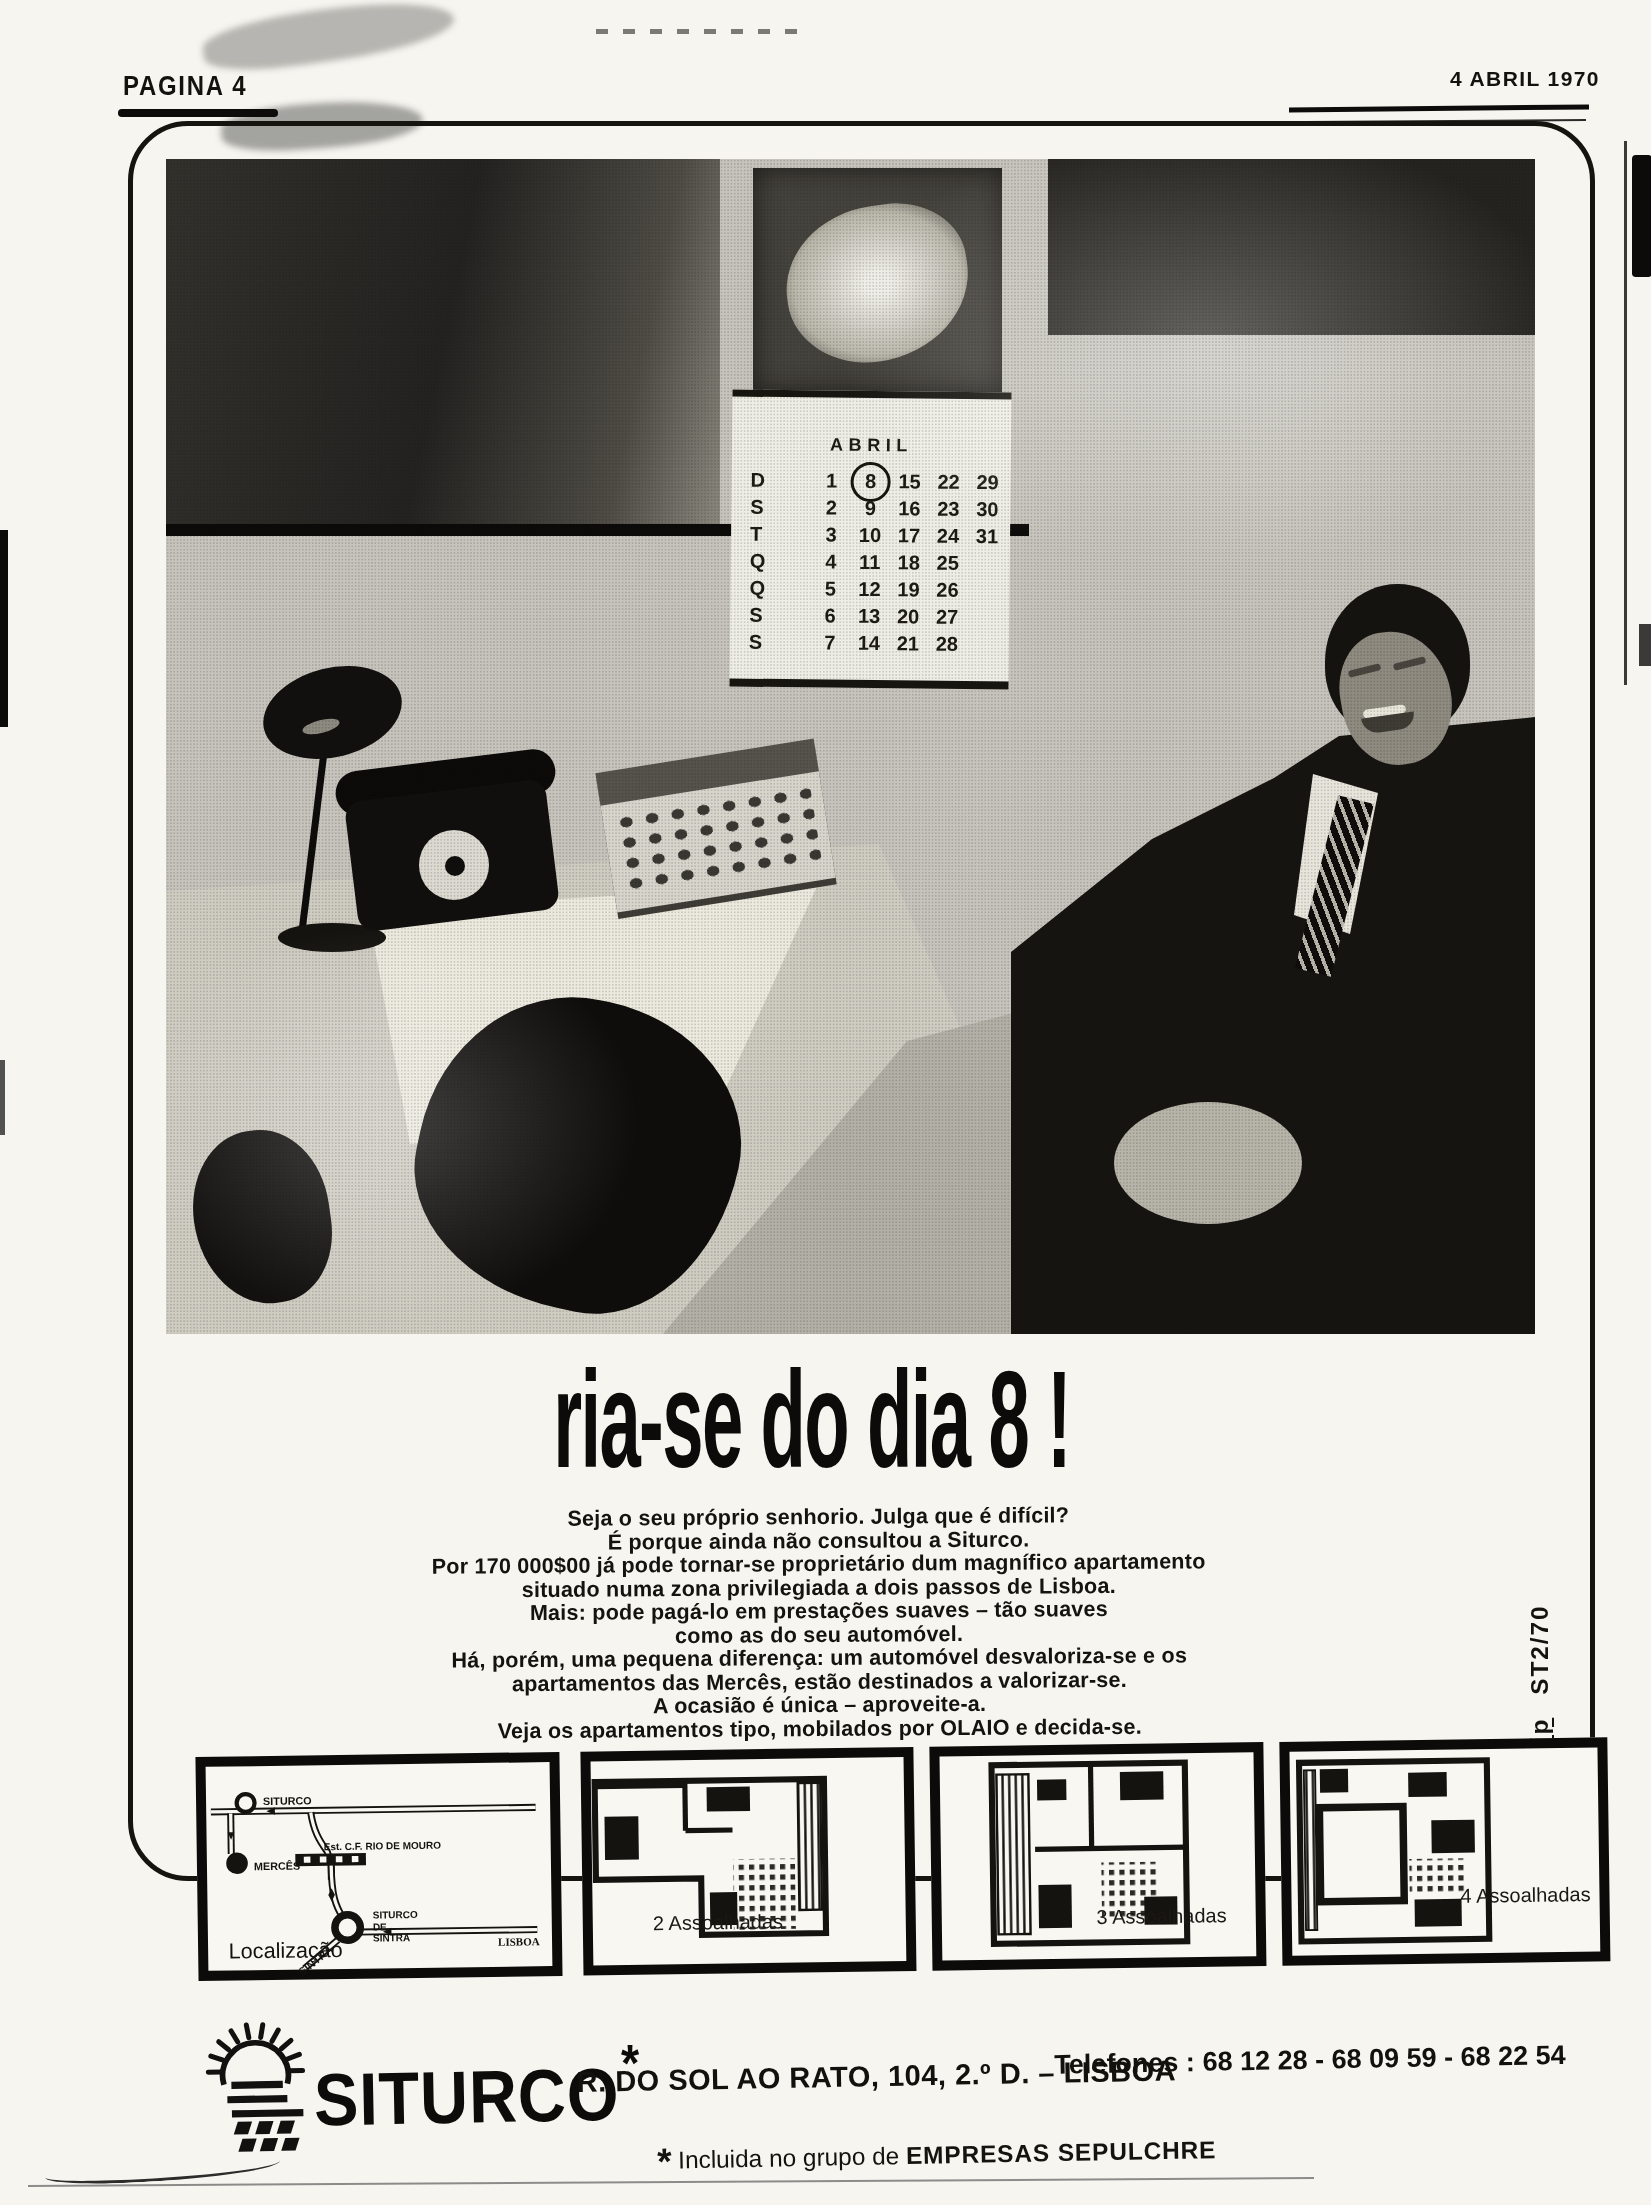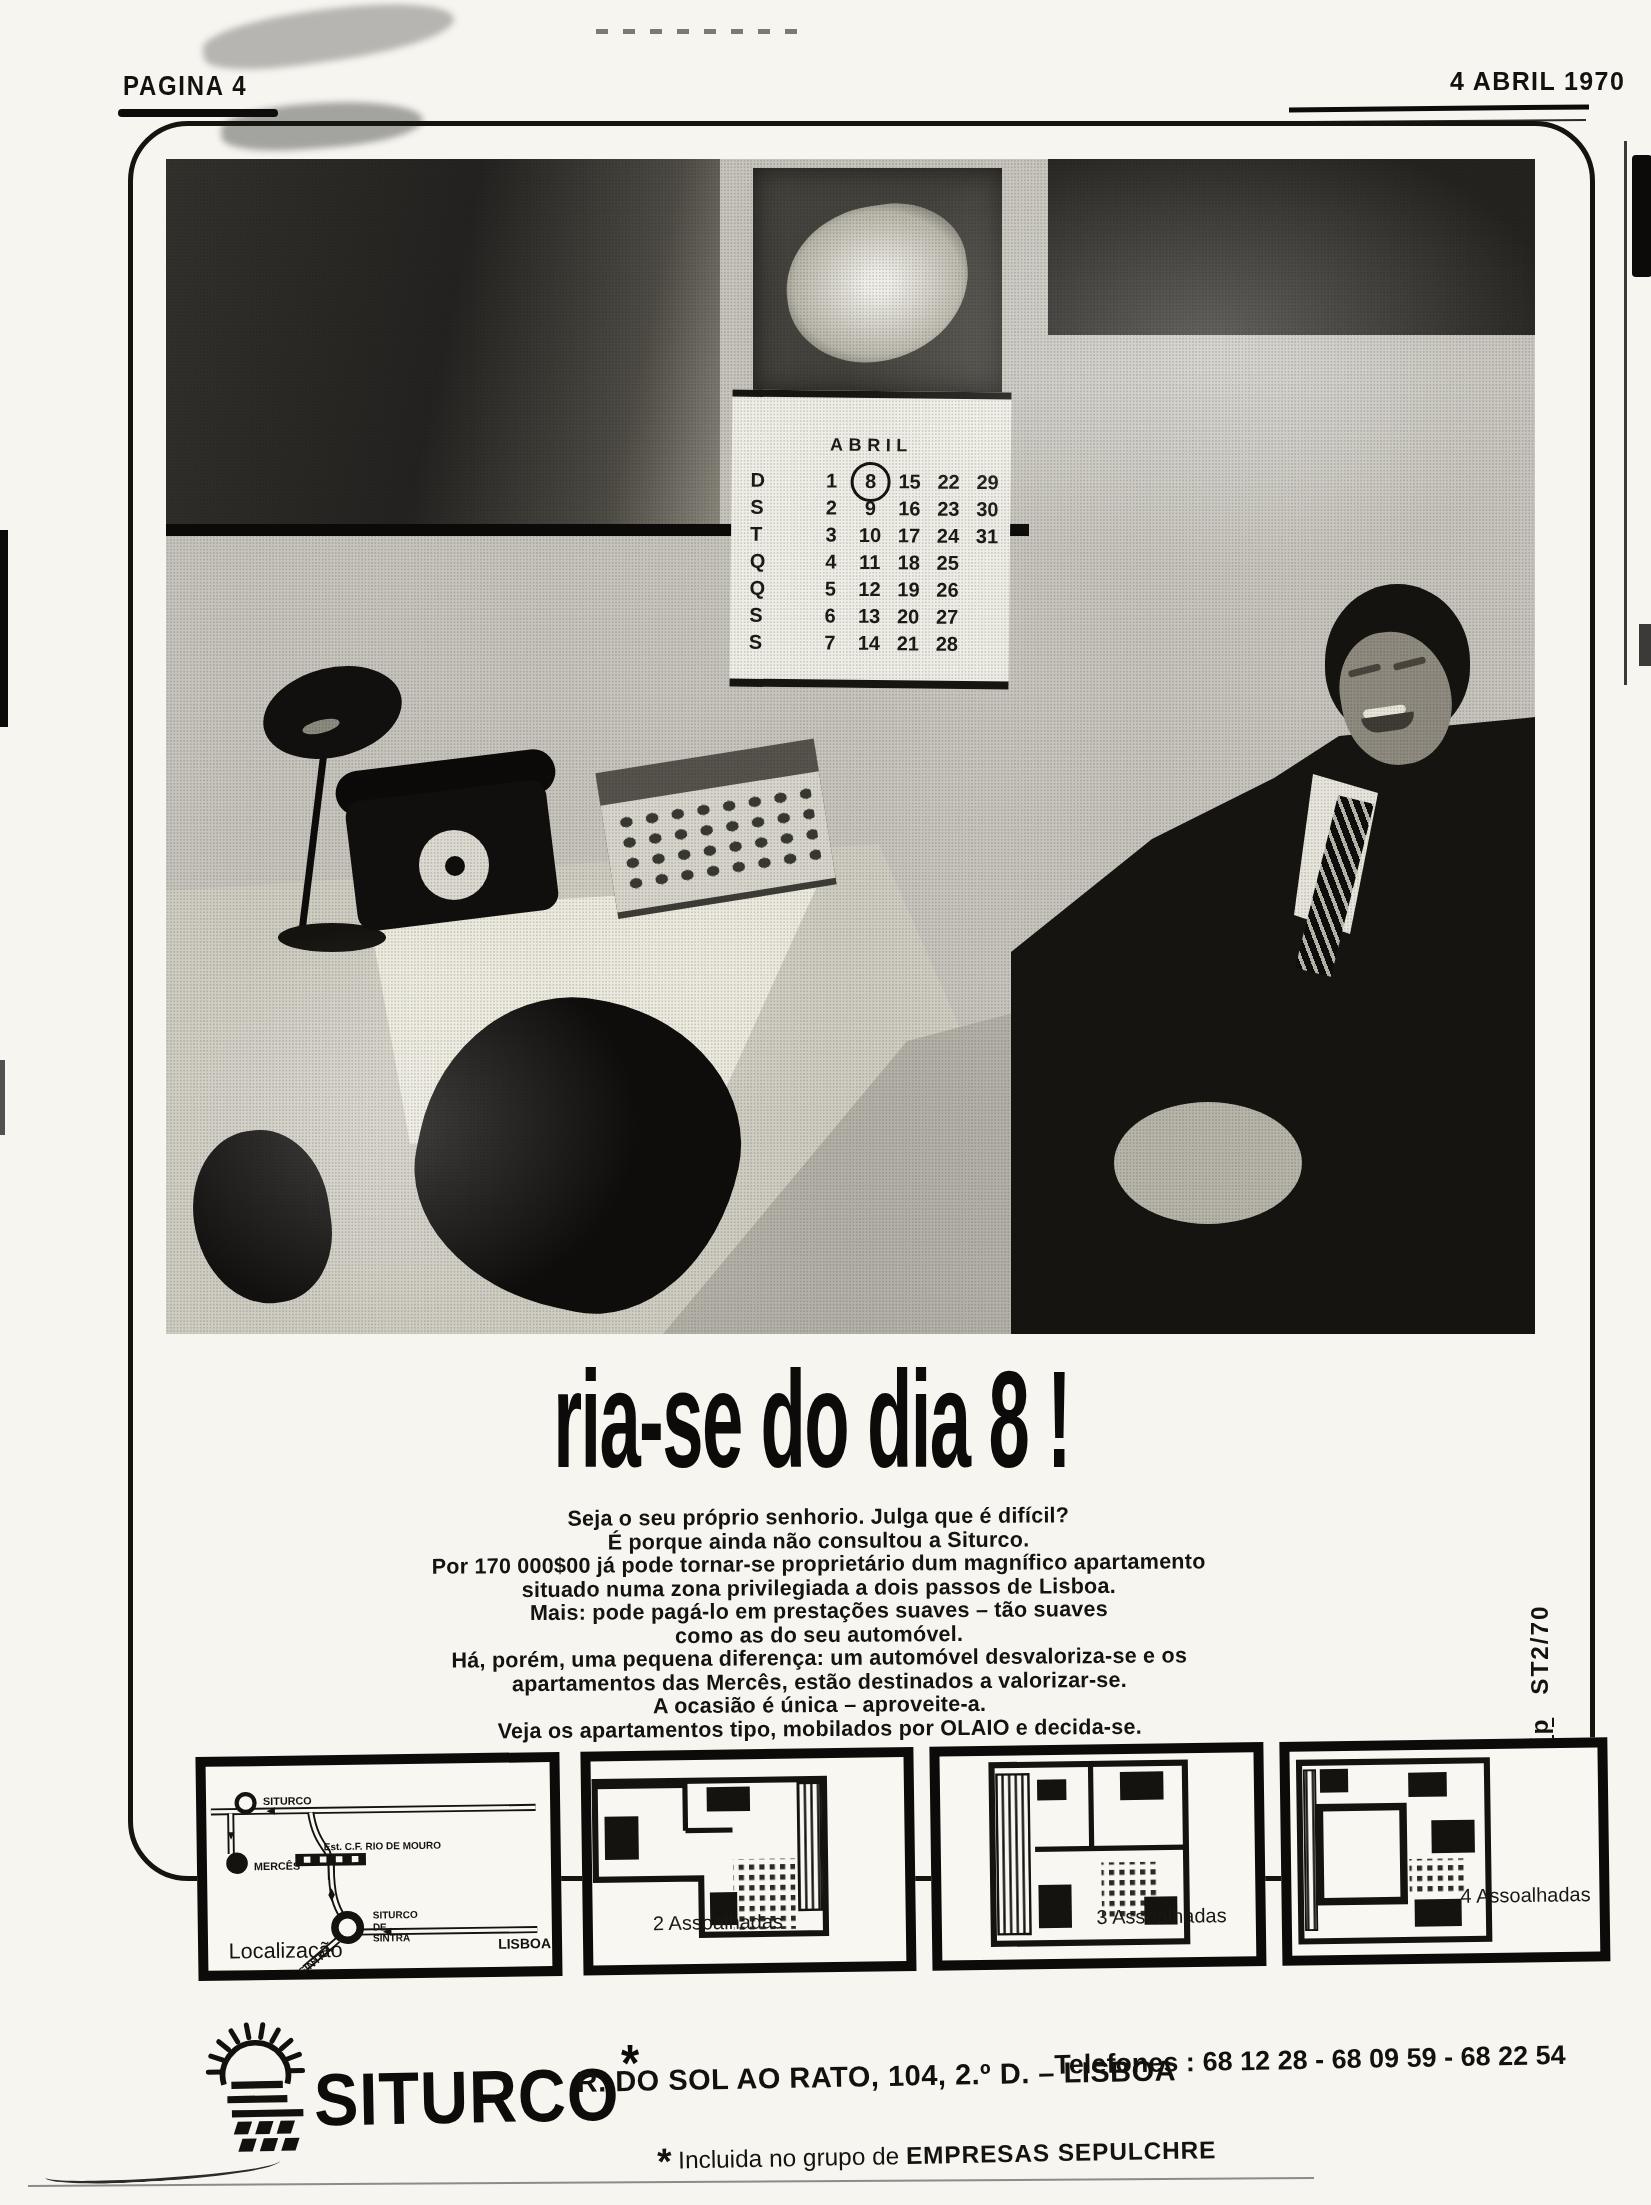--- a/index.html
+++ b/index.html
@@ -7,21 +7,21 @@
         font-family:"Liberation Sans","DejaVu Sans",sans-serif;color:#14120f;}
 
   
   .smudge{position:absolute;background:rgba(35,33,30,.30);border-radius:45% 55% 50% 40%;filter:blur(3.3px);}
   .dashline{position:absolute;height:4.7px;background:repeating-linear-gradient(90deg,rgba(20,20,18,.55) 0 12.2px,transparent 12.2px 27px);}
   .edge{position:absolute;background:#0c0b0a;}
 
   
   .page-label{position:absolute;left:123px;top:69px;font-size:26px;font-weight:700;letter-spacing:1.9px;transform:scale(.92,1.08);transform-origin:left top;}
   .page-underline{position:absolute;left:118px;top:109px;width:160px;height:7.5px;background:#0d0c0b;border-radius:3.8px;}
-  .date-label{position:absolute;left:1450px;top:67px;font-size:25px;font-weight:700;letter-spacing:1.4px;}
+  .date-label{position:absolute;left:1450px;top:67px;font-size:21px;font-weight:700;letter-spacing:1.4px;}
   .date-underline{position:absolute;left:1289px;top:106px;width:300px;height:5.2px;background:#0d0c0b;transform:rotate(-.6deg);}
   .date-underline2{position:absolute;left:1046px;top:121px;width:540px;height:1.9px;background:#2c2b29;transform:rotate(-.4deg);}
 
   
   .ad-frame{position:absolute;left:128px;top:121px;width:1457px;height:1750px;border:5.2px solid #16140f;border-radius:60px;}
 
   
   .photo{position:absolute;left:166px;top:159px;width:1369px;height:1175px;background:#c6c4bc;overflow:hidden;}
   .photo::before{content:"";position:absolute;inset:0;z-index:30;pointer-events:none;
      background:radial-gradient(610px 375px at 76% 16%,rgba(255,255,255,.30),transparent 60%),
@@ -298,21 +298,21 @@
         <polygon points="372,356 390,348 390,364" fill="#15130f"></polygon>
       </svg>
       <div class="map-label" style="left:57px;top:29px;font-size:10.8px;">SITURCO</div>
       <div class="map-label" style="left:47px;top:94px;font-size:10.8px;">MERCÊS</div>
       <div class="map-label" style="left:117px;top:76px;font-size:10px;">Est. C.F. RIO DE MOURO</div>
       <div class="map-label" style="left:165px;top:145px;font-size:10px;line-height:11.7px;">
         <div>SITURCO</div>
         <div>DE</div>
         <div>SINTRA</div>
       </div>
-      <div class="map-label" style="left:290px;top:173px;font-size:14px;">LISBOA</div>
+      <div class="map-label" style="left:290px;top:173px;font-size:11px;font-family:Liberation Serif, serif;">LISBOA</div>
       <div class="map-label" style="left:87px;top:189px;font-size:10.8px;transform:rotate(-38deg);">SINTRA</div>
       <div class="map-label" style="left:20.6px;top:172px;font-size:21.6px;font-weight:400;">Localização</div>
     </div>
 
     <div class="bx" style="left:385px;width:333px;">
       <svg viewBox="0 0 666 434" preserveAspectRatio="none">
         <polygon points="8,44 496,44 496,372 232,372 232,252 8,252" fill="none" stroke="#15130f" stroke-width="13"></polygon>
         <rect x="440" y="52" width="48" height="270" fill="url(#hatchV)" stroke="#15130f" stroke-width="5"></rect>
         <line x1="200" y1="44" x2="200" y2="150" stroke="#15130f" stroke-width="11"></line>
         <line x1="200" y1="150" x2="300" y2="150" stroke="#15130f" stroke-width="11"></line>

